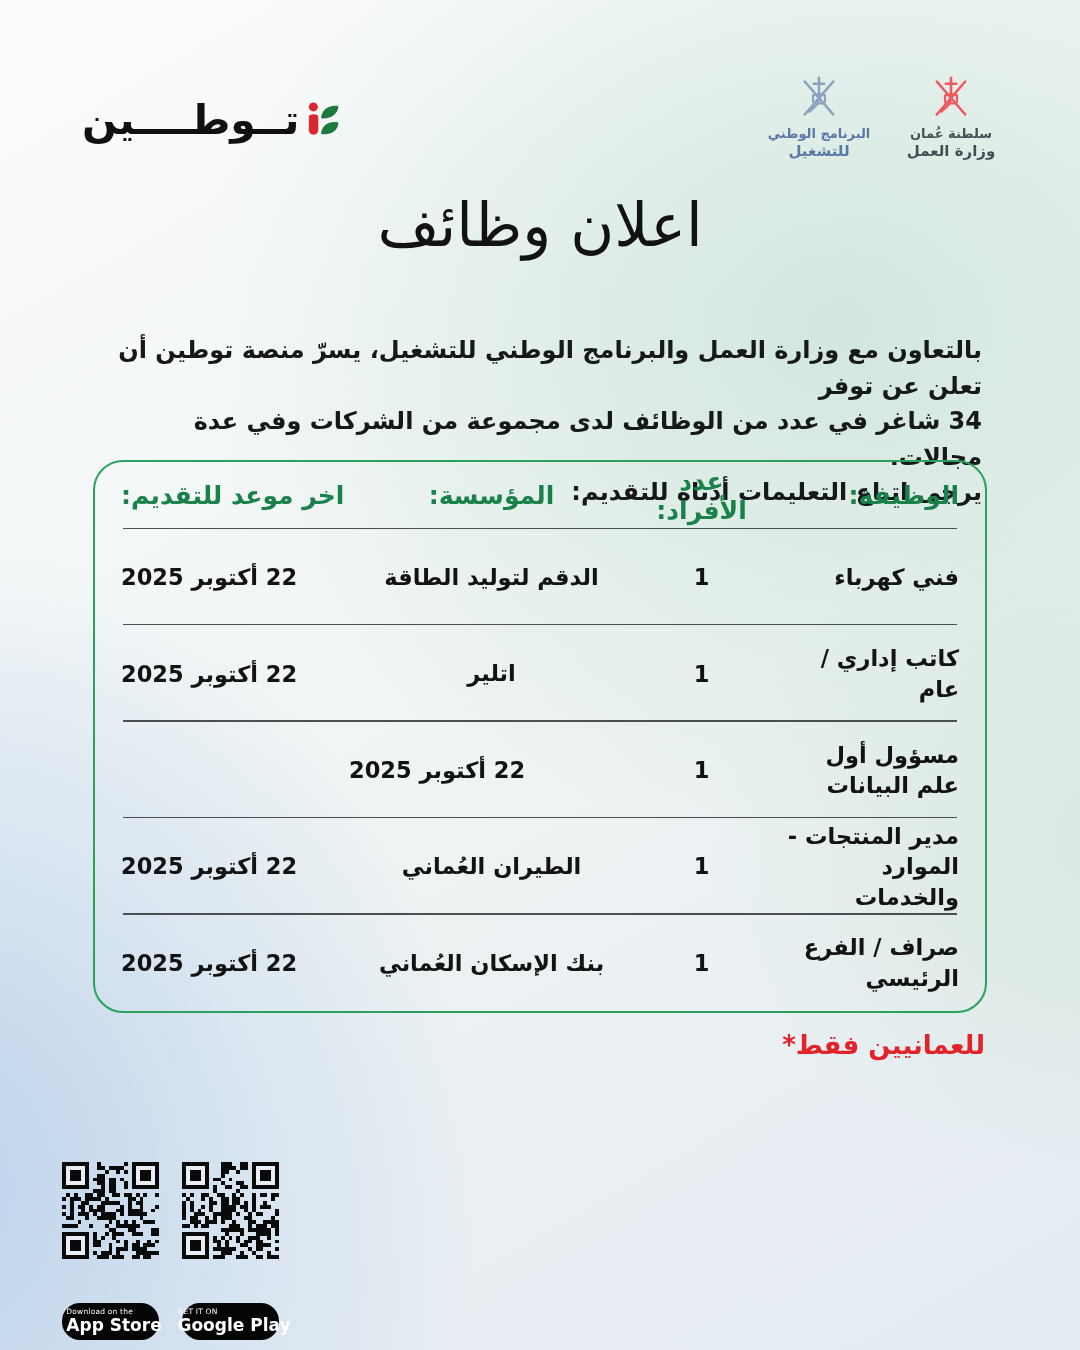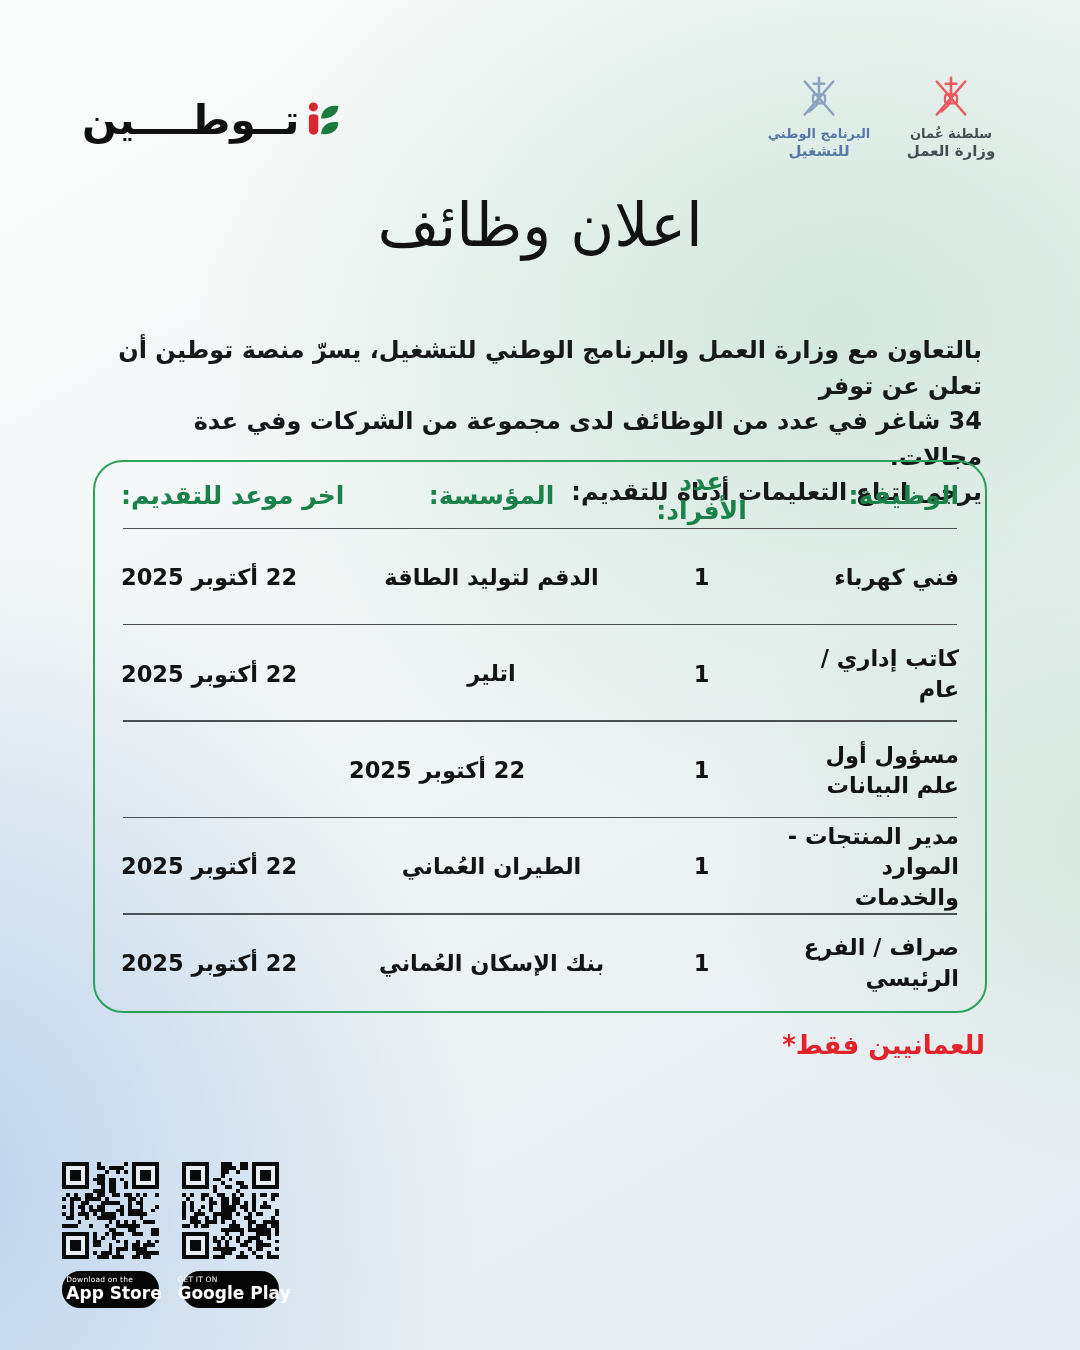--- a/index.html
+++ b/index.html
@@ -53,21 +53,21 @@
   .note{position:absolute;right:95px;top:1030px;color:var(--red);font-size:26px;font-weight:bold}
   .cta{position:absolute;right:95px;top:1176px;text-align:right;color:#101010}
   .cta .l1{font-size:33px;font-weight:bold;margin-bottom:12px}
   .cta .l2{font-size:27px;font-weight:bold}
   
   .stores{position:absolute;left:62px;top:1162px;display:flex;gap:23px;direction:ltr}
   .store-col{display:flex;flex-direction:column;gap:12px;width:97px}
   .qr{width:97px;height:97px}
   .badge{
     height:37px;background:#050505;border-radius:18px;color:#fff;
-    display:flex;align-items:center;justify-content:center;gap:7px;padding:14px 8px;cursor:pointer;
+    display:flex;align-items:center;justify-content:center;gap:7px;padding:14px 8px;cursor:pointer;margin-top:32px;
   }
   .badge .txt{display:flex;flex-direction:column;line-height:1.1;text-align:left}
   .badge .top{font-size:7.5px;letter-spacing:.2px}
   .badge .bottom{font-size:17px;font-weight:bold;white-space:nowrap}
 </style>
 </head>
 <body>
 
 <div class="poster">
 

